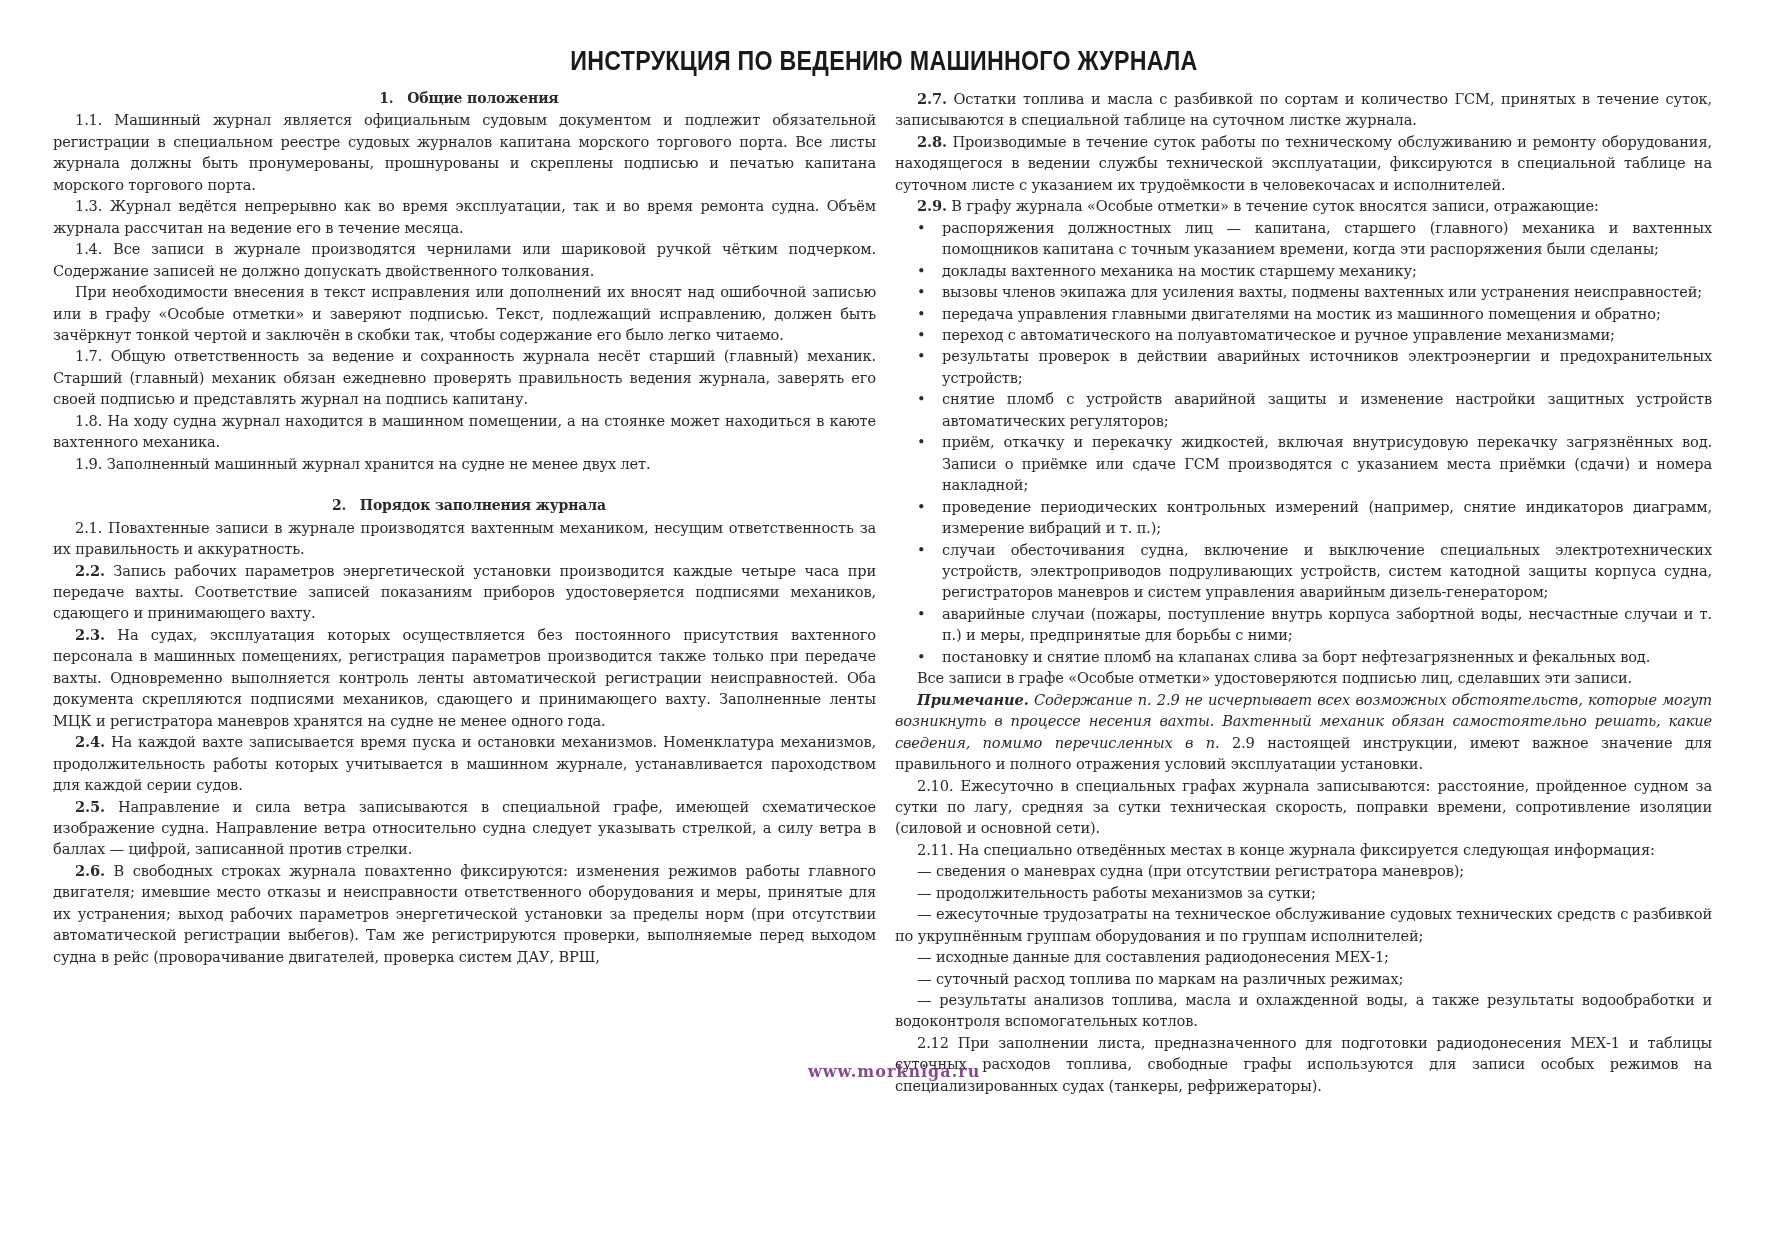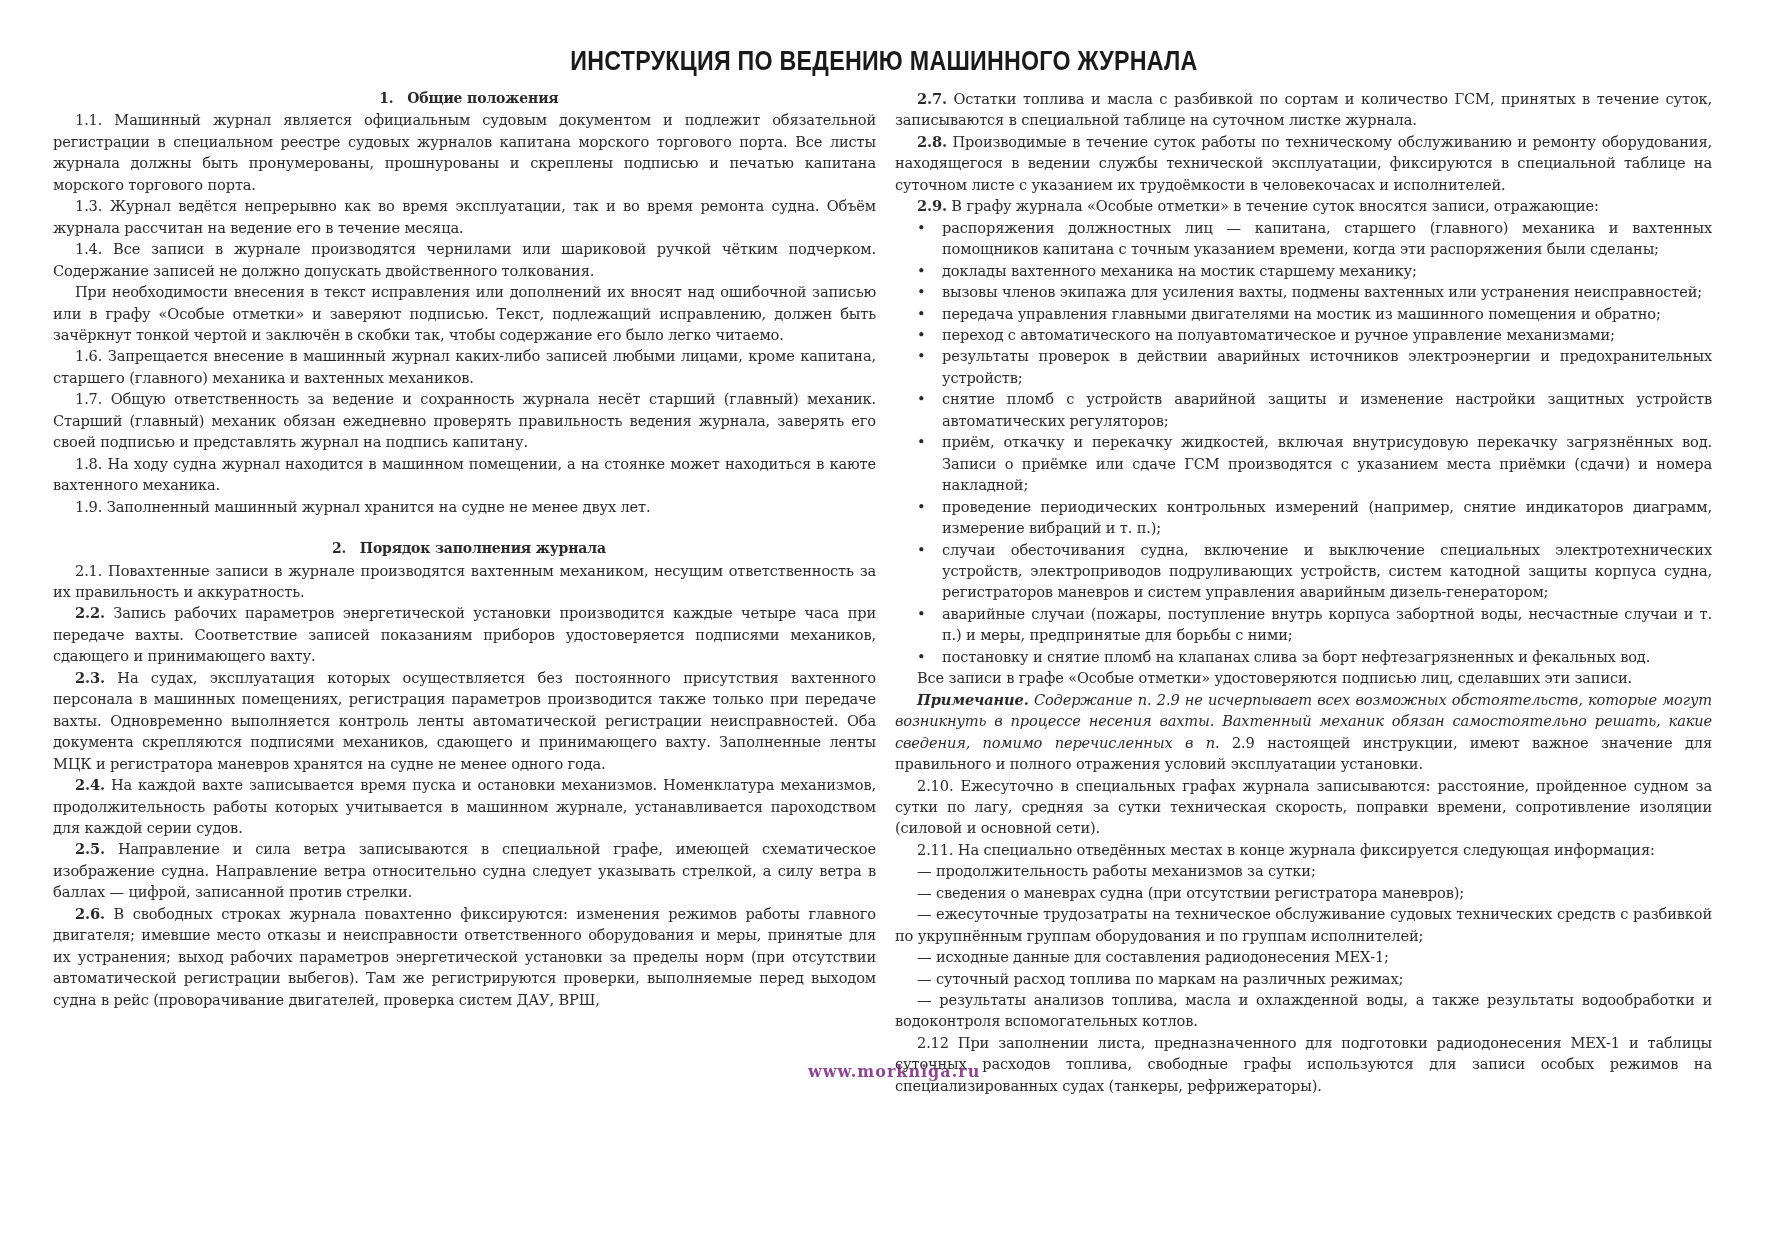--- a/index.html
+++ b/index.html
@@ -34,21 +34,20 @@
 
 <div class="col left">
   <p class="h">
     <span class="num">1.</span>
     <span>Общие положения</span>
   </p>
   <p class="p">1.1. Машинный журнал является официальным судовым документом и подлежит обязательной регистрации в специальном реестре судовых журналов капитана морского торгового порта. Все листы журнала должны быть пронумерованы, прошнурованы и скреплены подписью и печатью капитана морского торгового порта.</p>
   <p class="p">1.3. Журнал ведётся непрерывно как во время эксплуатации, так и во время ремонта судна. Объём журнала рассчитан на ведение его в течение месяца.</p>
   <p class="p">1.4. Все записи в журнале производятся чернилами или шариковой ручкой чётким подчерком. Содержание записей не должно допускать двойственного толкования.</p>
   <p class="p">При необходимости внесения в текст исправления или дополнений их вносят над ошибочной записью или в графу «Особые отметки» и заверяют подписью. Текст, подлежащий исправлению, должен быть зачёркнут тонкой чертой и заключён в скобки так, чтобы содержание его было легко читаемо.</p>
-  <p class="p">1.6. Запрещается внесение в машинный журнал каких-либо записей любыми лицами, кроме капитана, старшего (главного) механика и вахтенных механиков.</p>
   <p class="p">1.7. Общую ответственность за ведение и сохранность журнала несёт старший (главный) механик. Старший (главный) механик обязан ежедневно проверять правильность ведения журнала, заверять его своей подписью и представлять журнал на подпись капитану.</p>
   <p class="p">1.8. На ходу судна журнал находится в машинном помещении, а на стоянке может находиться в каюте вахтенного механика.</p>
   <p class="p">1.9. Заполненный машинный журнал хранится на судне не менее двух лет.</p>
   <div class="gap"></div>
 
   <p class="h">
     <span class="num">2.</span>
     <span>Порядок заполнения журнала</span>
   </p>
   <p class="p">2.1. Повахтенные записи в журнале производятся вахтенным механиком, несущим ответственность за их правильность и аккуратность.</p>
@@ -75,22 +74,22 @@
       <li><span class="bullet">•</span><span>проведение периодических контрольных измерений (например, снятие индикаторов диаграмм, измерение вибраций и т. п.);</span></li>
       <li><span class="bullet">•</span><span>случаи обесточивания судна, включение и выключение специальных электротехнических устройств, электроприводов подруливающих устройств, систем катодной защиты корпуса судна, регистраторов маневров и систем управления аварийным дизель-генератором;</span></li>
       <li><span class="bullet">•</span><span>аварийные случаи (пожары, поступление внутрь корпуса забортной воды, несчастные случаи и т. п.) и меры, предпринятые для борьбы с ними;</span></li>
       <li><span class="bullet">•</span><span>постановку и снятие пломб на клапанах слива за борт нефтезагрязненных и фекальных вод.</span></li>
     </ul>
   <p class="p">Все записи в графе «Особые отметки» удостоверяются подписью лиц, сделавших эти записи.</p>
   <p class="p"><span class="note-lead">Примечание.</span><span class="italic"> Содержание п. 2.9 не исчерпывает всех возможных обстоятельств, которые могут возникнуть в процессе несения вахты. Вахтенный механик обязан самостоятельно решать, какие сведения, помимо перечисленных в п.</span><span> 2.9 настоящей инструкции, имеют важное значение для правильного и полного отражения условий эксплуатации установки.</span></p>
   <p class="p">2.10. Ежесуточно в специальных графах журнала записываются: расстояние, пройденное судном за сутки по лагу, средняя за сутки техническая скорость, поправки времени, сопротивление изоляции (силовой и основной сети).</p>
   <p class="p">2.11. На специально отведённых местах в конце журнала фиксируется следующая информация:</p>
   <div id="dashes">
+      <p class="dash-item">— сведения о маневрах судна (при отсутствии регистратора маневров);</p>
       <p class="dash-item">— продолжительность работы механизмов за сутки;</p>
-      <p class="dash-item">— сведения о маневрах судна (при отсутствии регистратора маневров);</p>
       <p class="dash-item">— ежесуточные трудозатраты на техническое обслуживание судовых технических средств с разбивкой по укрупнённым группам оборудования и по группам исполнителей;</p>
       <p class="dash-item">— исходные данные для составления радиодонесения МЕХ-1;</p>
       <p class="dash-item">— суточный расход топлива по маркам на различных режимах;</p>
       <p class="dash-item">— результаты анализов топлива, масла и охлажденной воды, а также результаты водообработки и водоконтроля вспомогательных котлов.</p>
     </div>
   <p class="p">2.12 При заполнении листа, предназначенного для подготовки радиодонесения МЕХ-1 и таблицы суточных расходов топлива, свободные графы используются для записи особых режимов на специализированных судах (танкеры, рефрижераторы).</p>
 </div>
 
 <div class="watermark">www.morkniga.ru</div>
 

